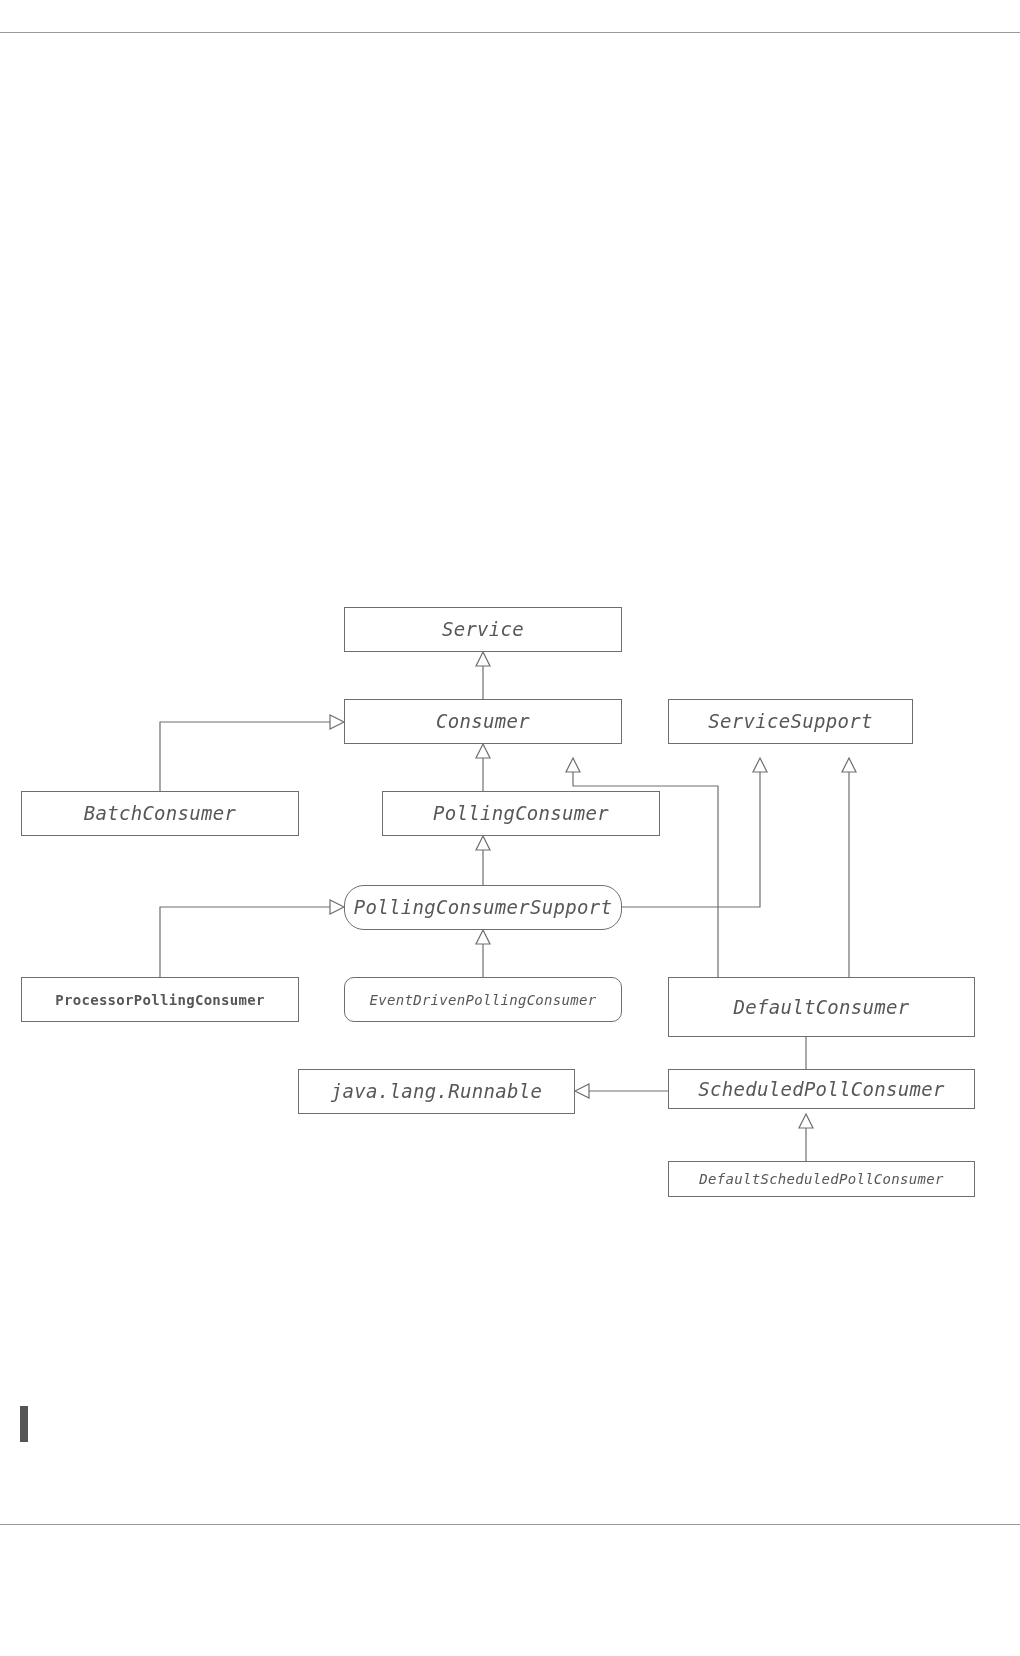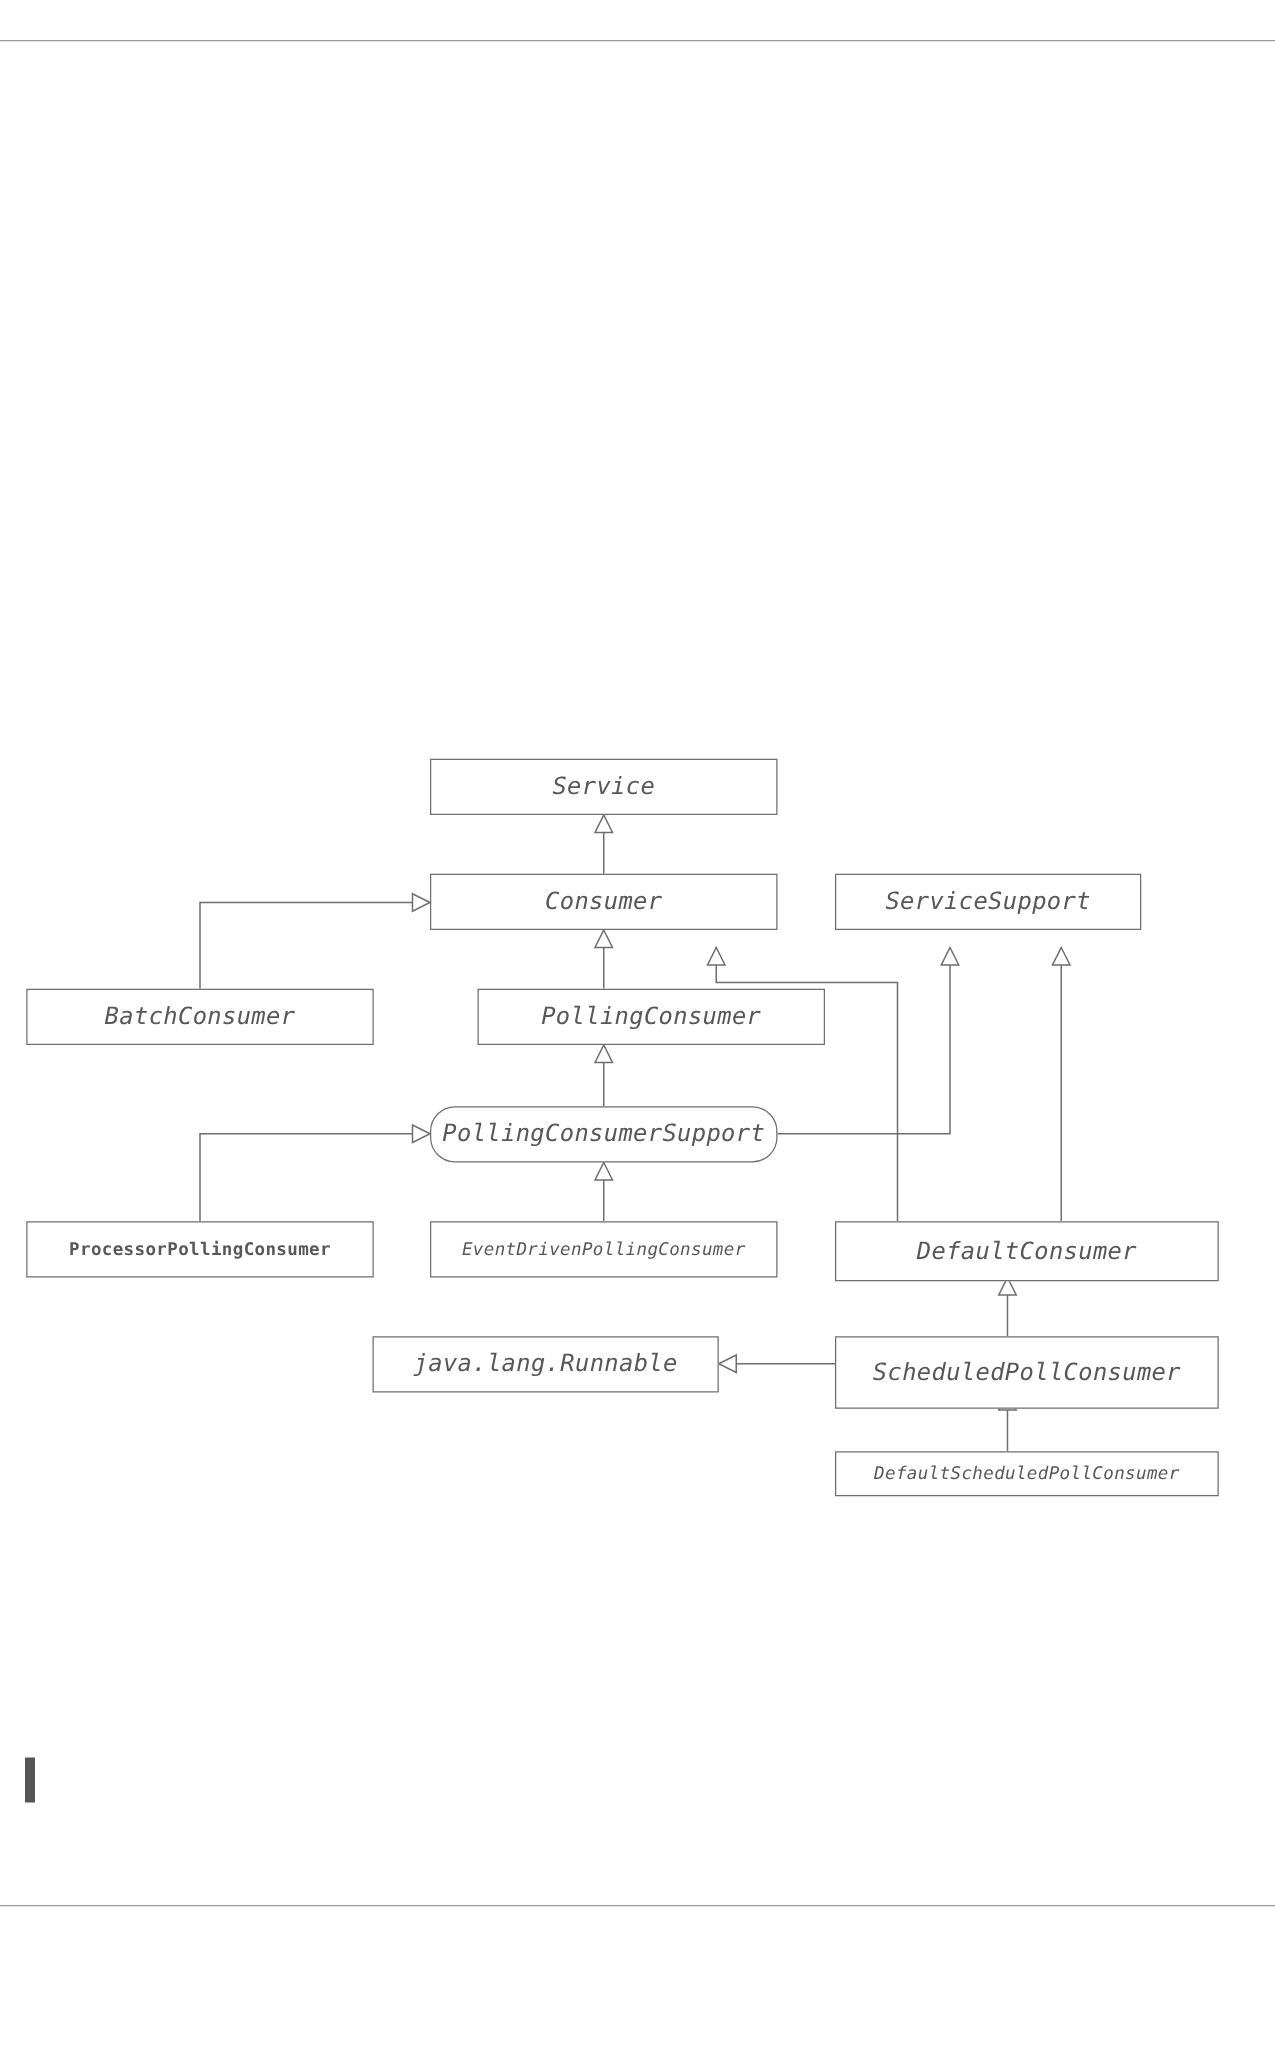--- a/index.html
+++ b/index.html
@@ -183,33 +183,33 @@
     </div>
 
     <div class="uml-box" style="left:344px; top:885px; width:278px; height:45px;border-radius:20px;">
       <span class="uml-label">PollingConsumerSupport</span>
     </div>
 
     <div class="uml-box small upright" style="left:21px; top:977px; width:278px; height:45px;">
       <span class="uml-label">ProcessorPollingConsumer</span>
     </div>
 
-    <div class="uml-box small" style="left:344px; top:977px; width:278px; height:45px;">
+    <div class="uml-box small" style="left:344px; top:977px; width:278px; height:45px;border-radius:10px;">
       <span class="uml-label">EventDrivenPollingConsumer</span>
     </div>
 
-    <div class="uml-box" style="left:668px; top:977px; width:307px; height:48px;">
+    <div class="uml-box" style="left:668px; top:977px; width:307px; height:60px;">
       <span class="uml-label">DefaultConsumer</span>
     </div>
 
     <div class="uml-box" style="left:298px; top:1069px; width:277px; height:45px;">
       <span class="uml-label">java.lang.Runnable</span>
     </div>
 
-    <div class="uml-box" style="left:668px; top:1069px; width:307px; height:58px;justify-content:center;">
+    <div class="uml-box" style="left:668px; top:1069px; width:307px; height:40px;justify-content:center;">
       <span class="uml-label">ScheduledPollConsumer</span>
     </div>
 
     <div class="uml-box small" style="left:668px; top:1161px; width:307px; height:36px;">
       <span class="uml-label">DefaultScheduledPollConsumer</span>
     </div>
 
   </div>
 
   <div class="margin-mark"></div>

